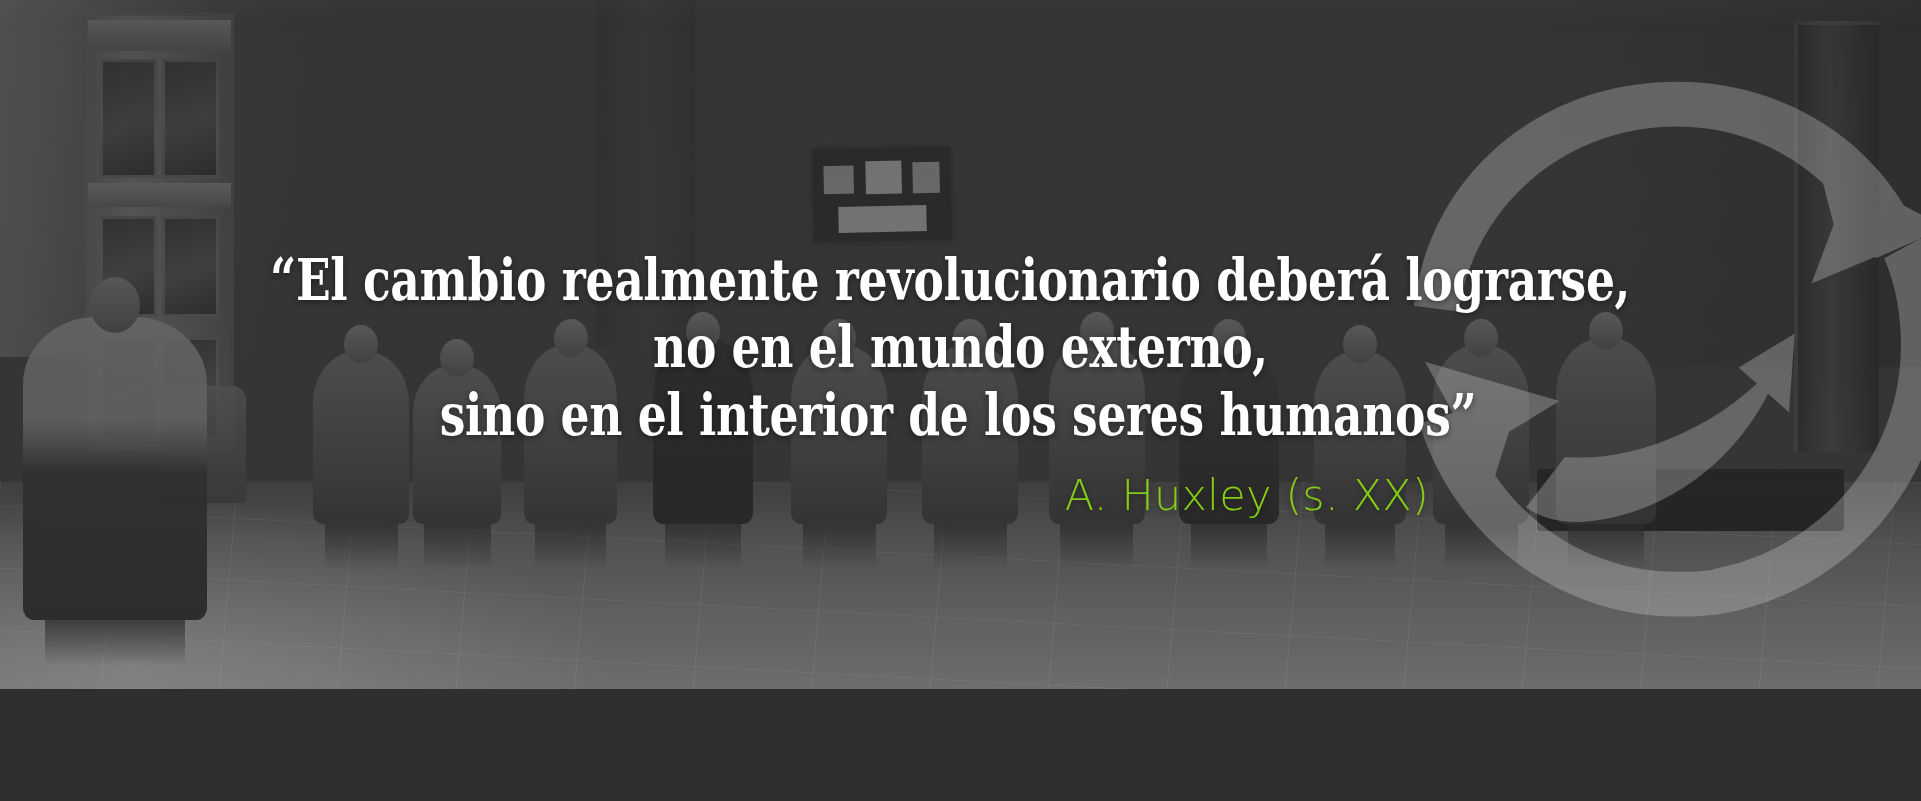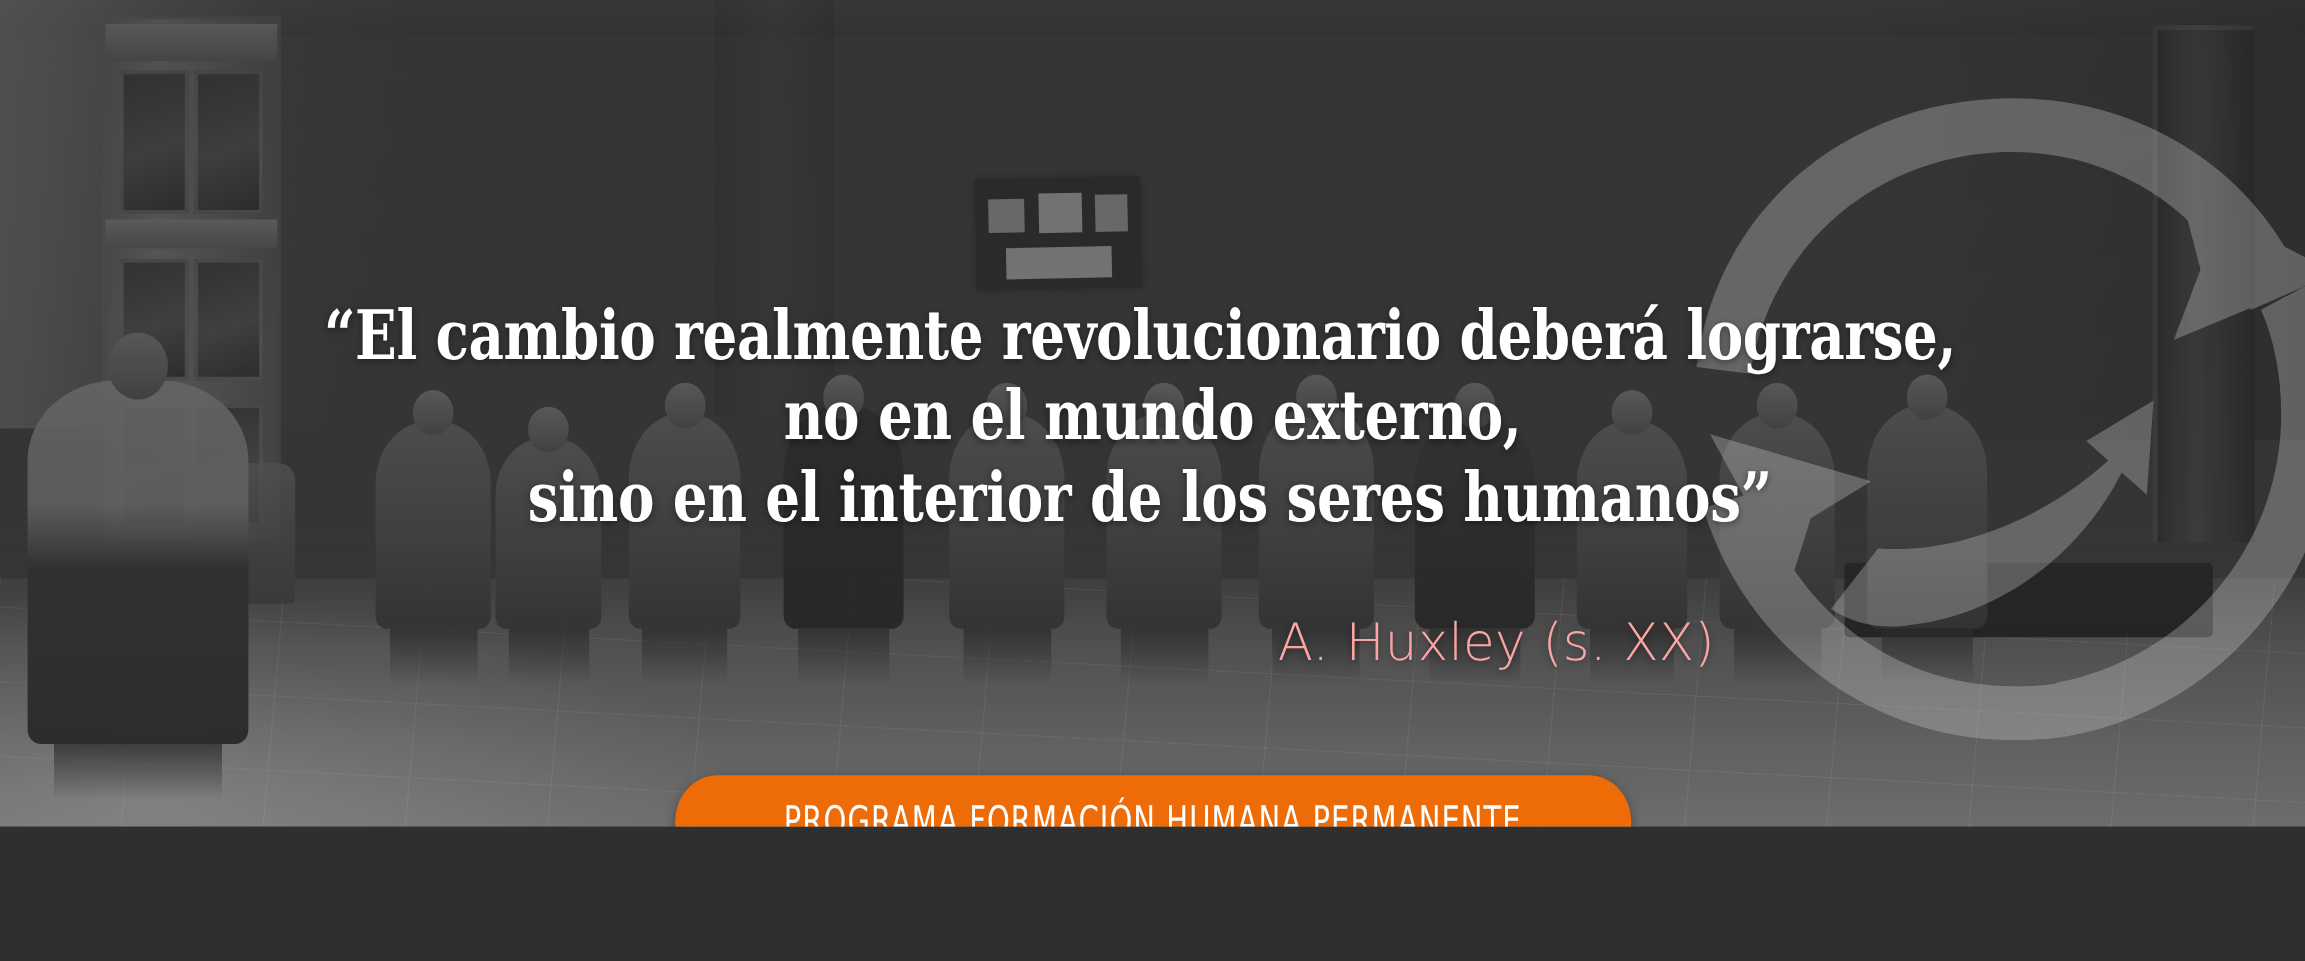--- a/index.html
+++ b/index.html
@@ -236,28 +236,27 @@
     white-space: nowrap;
   }
   .quote .line { display: block; }
   .quote .line-1 { margin-left: -26px; }
   .quote .line-3 { margin-left: -6px; }
 
   .attribution {
     position: absolute;
     top: 470px;
     right: 492px;
-    color: #fca5a5;
+    color: #84cc16;
     font-family: "DejaVu Sans", "Liberation Sans", sans-serif;
     font-weight: 300;
     font-size: 43px;
     letter-spacing: .2px;
     text-shadow: 0 2px 6px rgba(0,0,0,.4);
     white-space: nowrap;
-    margin-top: 41px;
   }
 
   .cta-wrap {
     position: absolute;
     left: 0; right: 0;
     top: 646px;
     display: flex;
     justify-content: center;
   }
   .cta-button {
@@ -364,20 +363,15 @@
   <div class="content">
 
     <div class="quote">
       <span class="line line-1">“El cambio realmente revolucionario deberá lograrse,</span>
       <span class="line line-2">no en el mundo externo,</span>
       <span class="line line-3">sino en el interior de los seres humanos”</span>
     </div>
 
     <div class="attribution">A. Huxley (s. XX)</div>
 
-    <div class="cta-wrap">
-      <button class="cta-button">
-        <span>PROGRAMA FORMACIÓN HUMANA PERMANENTE</span>
-      </button>
-    </div>
 
   </div>
 </div>
 
 </body></html>

